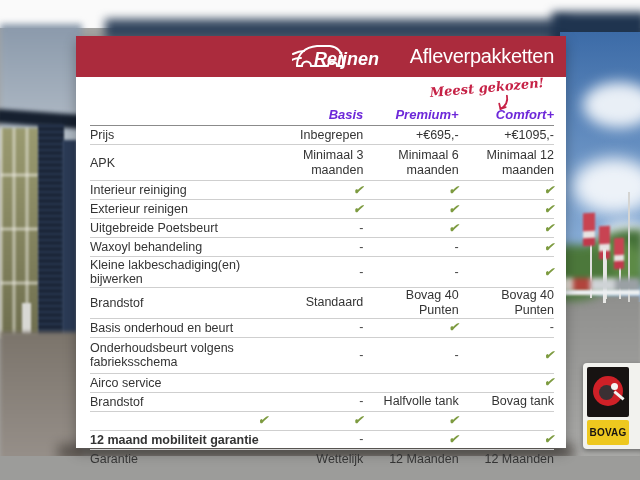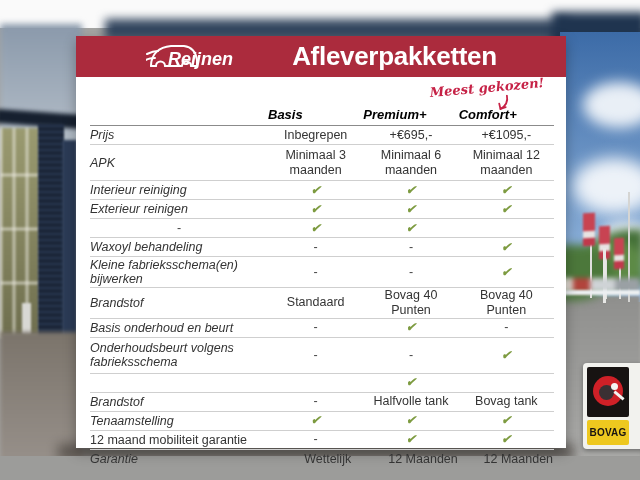--- a/index.html
+++ b/index.html
@@ -49,42 +49,42 @@
       background:linear-gradient(90deg,#ddd8d0 0 20%, #b2443c 20% 40%, #cfd3d6 40% 70%, #9aa0a4 70%);
       filter:blur(2.5px); }
   .fence { left:556px; top:290px; width:84px; height:5px; background:#eceff1; filter:blur(1px); }
   .card-shadow { left:58px; top:444px; width:516px; height:16px; background:#4a443f; filter:blur(6px); opacity:.75; }
   .bottom-band { left:0; top:456px; width:640px; height:24px; background:#9c9c9a; }
 
   
   .card { position:absolute; left:76px; top:36px; width:490px; height:412px;
           background:#ffffff; box-shadow:0 5px 12px rgba(0,0,0,.30); }
   .card-header { height:41px; background:var(--header-red,#ab2b3d); display:flex;
-                 align-items:center; justify-content:center; padding:0 12px 0 13px; }
+                 align-items:center; justify-content:flex-end; padding:0 12px 0 13px; }
   .brand { display:flex; align-items:center; }
-  .card-title { color:#ffffff; font-size:26px; font-weight:bold; letter-spacing:-.3px;margin-left:28px; }
+  .card-title { color:#ffffff; font-size:20px; font-weight:normal; letter-spacing:-.3px; }
 
   .annotation { position:absolute; top:44px; right:14px; width:130px; text-align:center;
                 transform:rotate(-5deg); color:var(--annotation-red,#c62246);
                 font-family:"DejaVu Serif",serif; font-style:italic; font-weight:bold; font-size:13px;
                 white-space:nowrap; }
   .annotation-arrow { position:absolute; top:58px; right:56px; transform:rotate(6deg); }
 
   
   .table { position:absolute; left:14px; right:12px; top:68px; }
   .trow { display:grid; grid-template-columns:178px 1fr 1fr 1fr; align-items:center;
           min-height:19px; border-bottom:1px solid #cfcfcf; color:#343434; }
   .trow.tall { min-height:36px; }
   .trow:last-child { border-bottom:none;gap:24px; }
   .thead { min-height:22px; border-bottom:1px solid #8b8b8b; align-items:end; padding-bottom:2px; }
   .cell { font-size:12.5px; line-height:1.12; white-space:pre-line; }
-  .cell.lab { font-style:italic; text-align:left; padding:1px 2px 1px 0; }
-  .cell.lab.upright { font-style:normal; }
-  .cell.val { text-align:center; line-height:1.18; }
-  .colhead { font-weight:bold; font-style:italic; text-align:left; font-size:13px; color:#000000; }
+  .cell.lab { text-align:left; padding:1px 2px 1px 0; }
+  .cell.lab.upright { font-style:normal;font-weight:bold; }
+  .cell.val { text-align:right; line-height:1.18; }
+  .colhead { font-weight:bold; font-style:italic; text-align:right; font-size:13px; color:#6d28d9; }
   .cell.check { color:var(--check-green,#7d9b40); font-size:12px; font-weight:bold; font-style:italic; }
   .cell.dash { color:#454545; }
 
   
   .bovag { position:absolute; left:583px; top:363px; width:74px; height:86px; background:#f2f2ee;
            border-radius:4px; padding:4px; box-shadow:0 2px 5px rgba(0,0,0,.35);
            display:flex; flex-direction:column; }
   .bovag-black { width:42px; height:50px; background:#171312; border-radius:2px; position:relative; }
   .bovag-red-circle { position:absolute; left:6px; top:9px; width:30px; height:30px; border-radius:50%;
                       background:var(--bovag-red,#cf2027); }
@@ -187,32 +187,33 @@
             <div class="cell val check">✔</div>
             <div class="cell val check">✔</div>
           </div>
           <div class="trow">
             <div class="cell lab">Exterieur reinigen</div>
             <div class="cell val check">✔</div>
             <div class="cell val check">✔</div>
             <div class="cell val check">✔</div>
           </div>
           <div class="trow">
+            <div class="cell lab">Uitgebreide Poetsbeurt</div>
             <div class="cell val dash">-</div>
             <div class="cell val check">✔</div>
             <div class="cell val check">✔</div>
           </div>
           <div class="trow">
             <div class="cell lab">Waxoyl behandeling</div>
             <div class="cell val dash">-</div>
             <div class="cell val dash">-</div>
             <div class="cell val check">✔</div>
           </div>
           <div class="trow">
-            <div class="cell lab">Kleine fabrieksschema(en) bijwerken</div>
+            <div class="cell lab">Kleine lakbeschadiging(en) bijwerken</div>
             <div class="cell val dash">-</div>
             <div class="cell val dash">-</div>
             <div class="cell val check">✔</div>
           </div>
           <div class="trow">
             <div class="cell lab">Brandstof</div>
             <div class="cell val">Standaard</div>
             <div class="cell val">Bovag 40 Punten</div>
             <div class="cell val">Bovag 40 Punten</div>
           </div>
@@ -223,32 +224,32 @@
             <div class="cell val dash">-</div>
           </div>
           <div class="trow tall">
             <div class="cell lab">Onderhoudsbeurt volgens
 fabrieksschema</div>
             <div class="cell val dash">-</div>
             <div class="cell val dash">-</div>
             <div class="cell val check">✔</div>
           </div>
           <div class="trow">
+            <div class="cell lab">Airco service</div>
             <div class="cell val"></div>
             <div class="cell val"></div>
             <div class="cell val check">✔</div>
           </div>
           <div class="trow">
             <div class="cell lab">Brandstof</div>
             <div class="cell val dash">-</div>
             <div class="cell val">Halfvolle tank</div>
             <div class="cell val">Bovag tank</div>
           </div>
           <div class="trow">
-            <div class="cell lab">Tenaamstelling</div>
             <div class="cell val check">✔</div>
             <div class="cell val check">✔</div>
             <div class="cell val check">✔</div>
           </div>
           <div class="trow">
             <div class="cell lab upright">12 maand mobiliteit garantie</div>
             <div class="cell val dash">-</div>
             <div class="cell val check">✔</div>
             <div class="cell val check">✔</div>
           </div>

